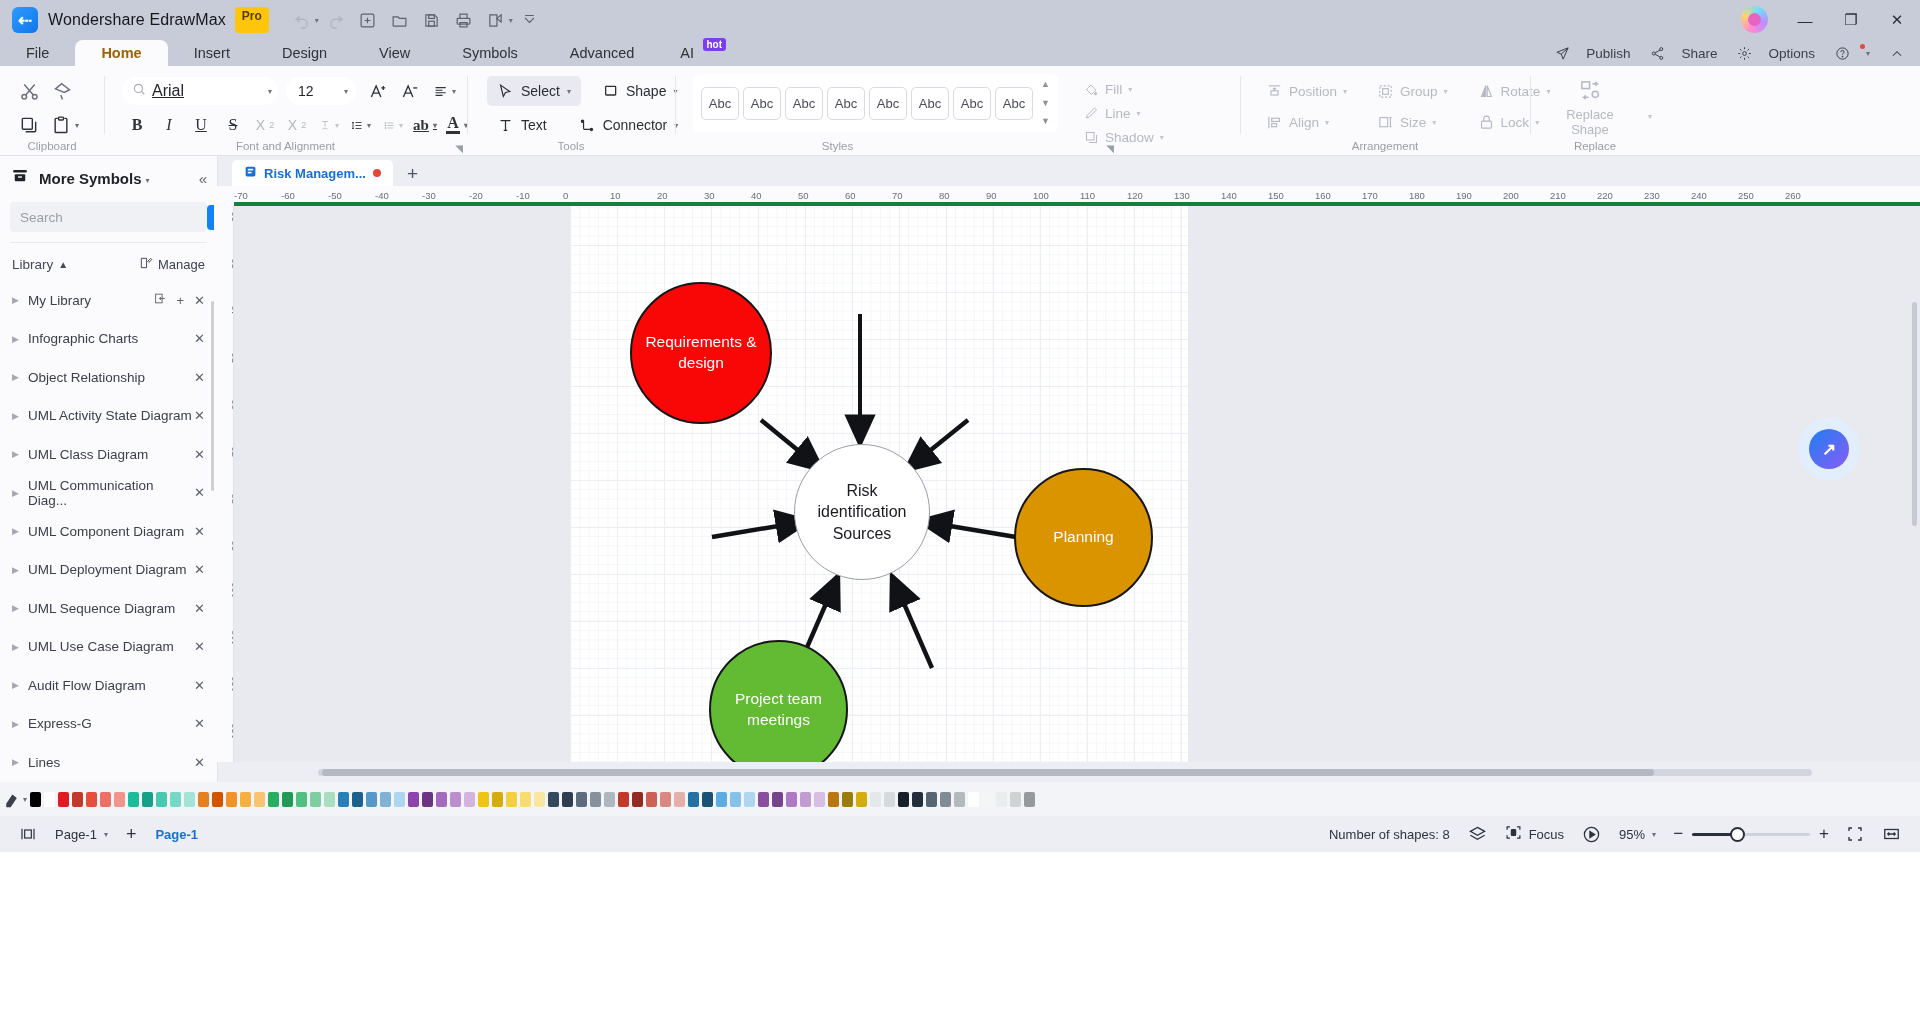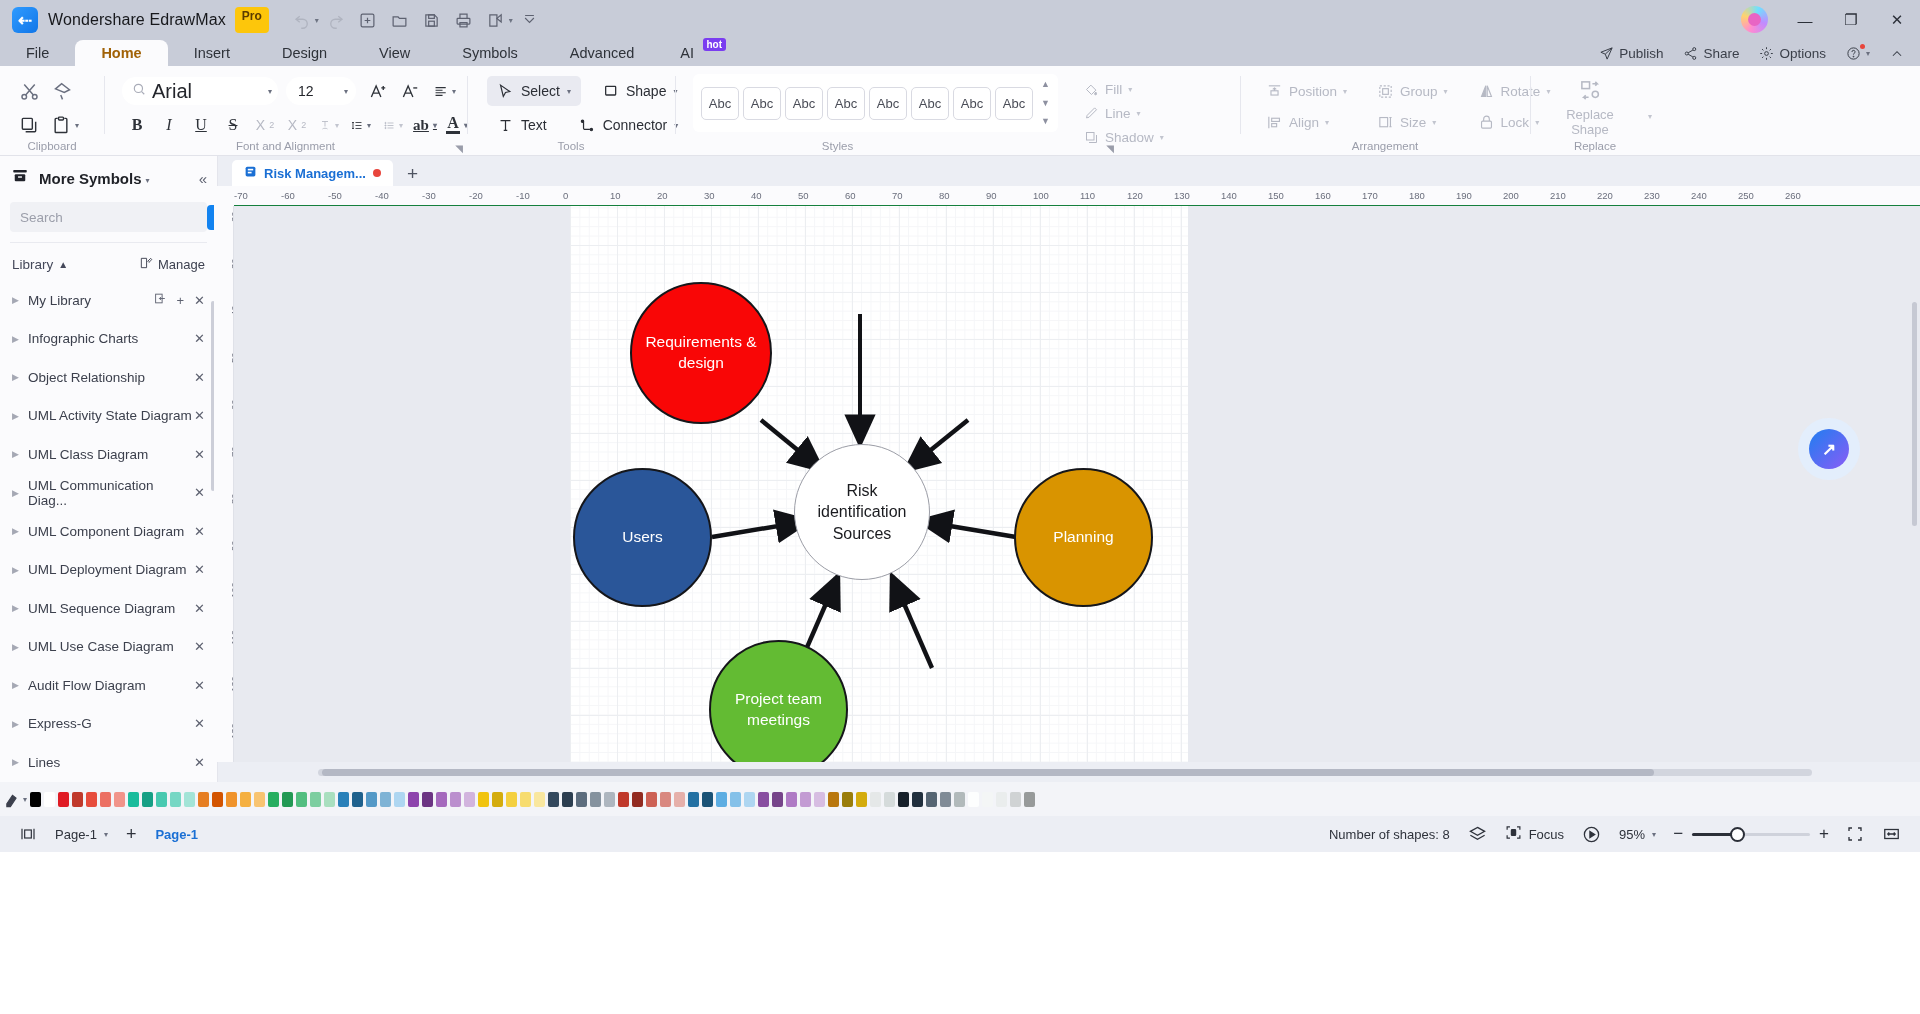--- a/index.html
+++ b/index.html
@@ -60,21 +60,21 @@
   }
   .mtab.active {
     background: #fbfbfd; color: #a16207; font-weight: bold;
     border-radius: 8px 8px 0 0;
   }
   .hot-badge{
     position:absolute; top:-2px; right:-2px; background:#7a3df0; color:#fff;
     font-size:10px; font-weight:bold; border-radius:3px; padding:1px 4px;
   }
   .menu-right { position: absolute; right: 8px; bottom: 2px; display: flex; align-items: center; gap: 4px; }
-  .mr-item { display:flex; align-items:center; gap:5px; font-size:13.5px; color:#3a3f49; padding:3px 8px;text-align:right;}
+  .mr-item { display:flex; align-items:center; gap:16px; font-size:13.5px; color:#3a3f49; padding:3px 8px;text-align:right;}
   .mr-item svg{display:block}
 
   
   .ribbon {
     position: absolute; top: 66px; left: 0; width: 1920px; height: 90px;
     background: #fbfbfd; border-bottom: 1px solid #e2e3ea;
     display: flex; align-items: flex-start;
   }
   .rgroup { position: relative; height: 90px; padding: 8px 6px 0; }
   .rgroup + .rgroup::before {
@@ -94,22 +94,22 @@
   .ibtn.dis { color:#b6b9c4; }
   .ibtn svg{display:block}
   .cdn { font-size:8px; color:#6b7080; }
   .cdn.dis{color:#c2c5cf}
 
   .fontbox {
     display:flex; align-items:center; width:168px; height:28px;
     background:#fff; border-radius:14px; padding:0 6px 0 10px; gap:6px;
   }
   .fontbox input {
-    border:0; outline:0; font-size:20px; color:#24262c; width:110px;
-    font-family:"Liberation Sans",sans-serif; background:transparent;
+    border:0; outline:0; font-size:16px; color:#24262c; width:110px;
+    font-family:"Liberation Sans",sans-serif; background:transparent;text-decoration:underline;
   }
   .sizebox {
     display:flex; align-items:center; width:78px; height:28px;
     background:#fff; border-radius:14px; padding:0 6px 0 12px;
   }
   .sizebox input {
     border:0; outline:0; font-size:14px; color:#24262c; width:46px;
     font-family:"Liberation Sans",sans-serif; background:transparent;
   }
 
@@ -178,21 +178,21 @@
   .doctab {
     display:flex; align-items:center; gap:7px; height:26px; padding:0 12px;
     background:#fff; border-radius:5px 5px 0 0; font-size:13px; color:#1a6fd4; font-weight:bold;
   }
   .doctab .dot{ width:8px; height:8px; border-radius:50%; background:#e8453c; }
   .tab-plus { font-size:19px; color:#4f5461; margin-left:14px; margin-bottom:1px; }
 
   
   .ruler-h {
     position:absolute; top:186px; left:234px; width:1686px; height:20px;
-    background:#fbfbfd; border-bottom:1px solid #15803d; overflow:hidden;
+    background:#fbfbfd; border-bottom:4px solid #15803d; overflow:hidden;
   }
   .ruler-v {
     position:absolute; top:206px; left:214px; width:20px; height:556px;
     background:#fbfbfd; border-right:1px solid #dfe1e8; overflow:hidden;
   }
   .rtick { position:absolute; font-size:9.5px; color:#6a6e7c; }
   .rtickv { position:absolute; font-size:9.5px; color:#6a6e7c; transform:rotate(-90deg); transform-origin:left top; }
 
   .ruler-corner{ position:absolute; top:186px; left:214px; width:20px; height:20px; background:#fbfbfd; }
 
@@ -912,23 +912,20 @@
 
       <div class="node" style="left:60px;top:84px;width:142px;height:142px;background:#f90606">
         <span>Requirements &amp; design</span>
       </div>
 
 
       <div class="node center" style="left:224px;top:246px;width:136px;height:136px;background:#ffffff">
         <span style="padding:0 14px">Risk identification Sources</span>
       </div>
 
-      <div class="node" style="left:3px;top:270px;width:139px;height:139px;background:#2a5699">
-        <span>Users</span>
-      </div>
 
       <div class="node" style="left:139px;top:442px;width:139px;height:139px;background:#63bb33">
         <span>Project team meetings</span>
       </div>
 
       <div class="node" style="left:444px;top:270px;width:139px;height:139px;background:#d99400">
         <span>Planning</span>
       </div>
 
     </div>

